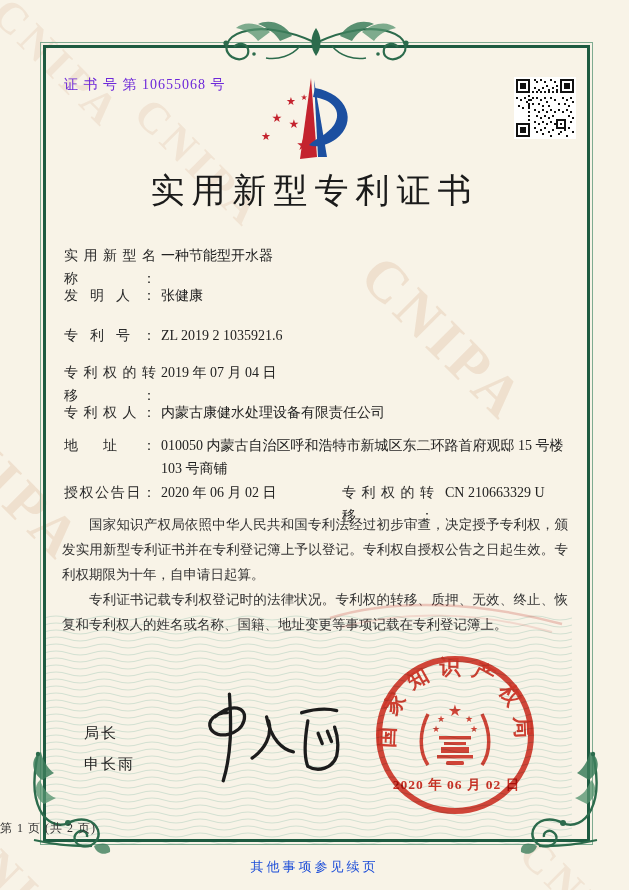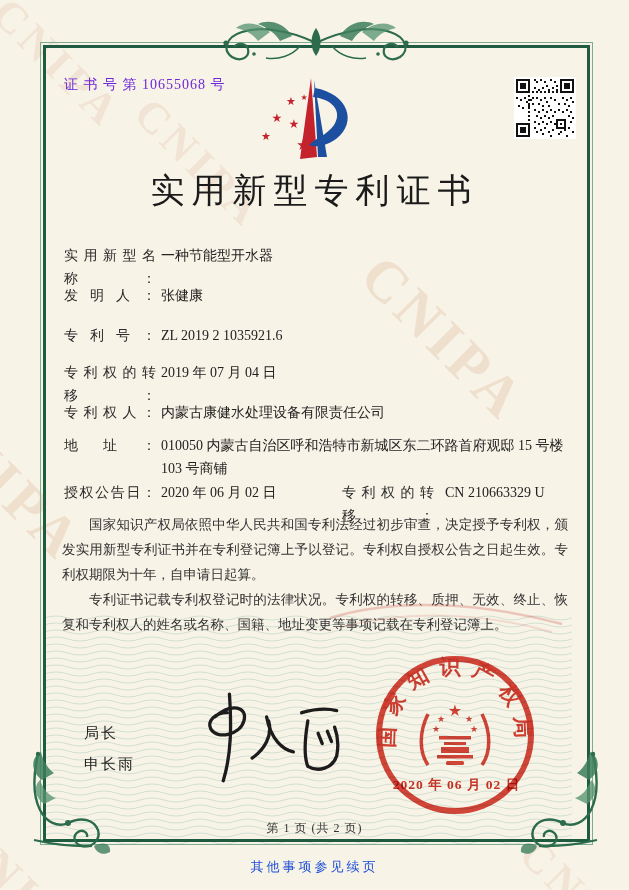--- a/index.html
+++ b/index.html
@@ -57,21 +57,21 @@
   .sig-hand  { position:absolute; left:182px; top:690px; width:165px; height:98px; }
   
   .seal { position:absolute; left:370px; top:650px; width:170px; height:170px; mix-blend-mode:multiply; }
   .seal-date {
     position:absolute; left:384px; top:776px; width:145px; text-align:center;
     font-size:13.5px; font-weight:bold; color:#ce352a; letter-spacing:1px;
     mix-blend-mode:multiply;
   }
   
   .page-num {
-    position:absolute; left:0; top:820px; width:100%; text-align:center;
+    position:absolute; left:0; top:820px; width:100%; text-align:left;
     font-size:12px; letter-spacing:1px; color:#333;
   }
   .cont-note {
     position:absolute; left:0; top:858px; width:100%; text-align:center;
     font-size:13px; letter-spacing:3px; color:#1d4ed8;
   }
   .ornament { position:absolute; pointer-events:none; }
 </style>
 </head>
 <body>

